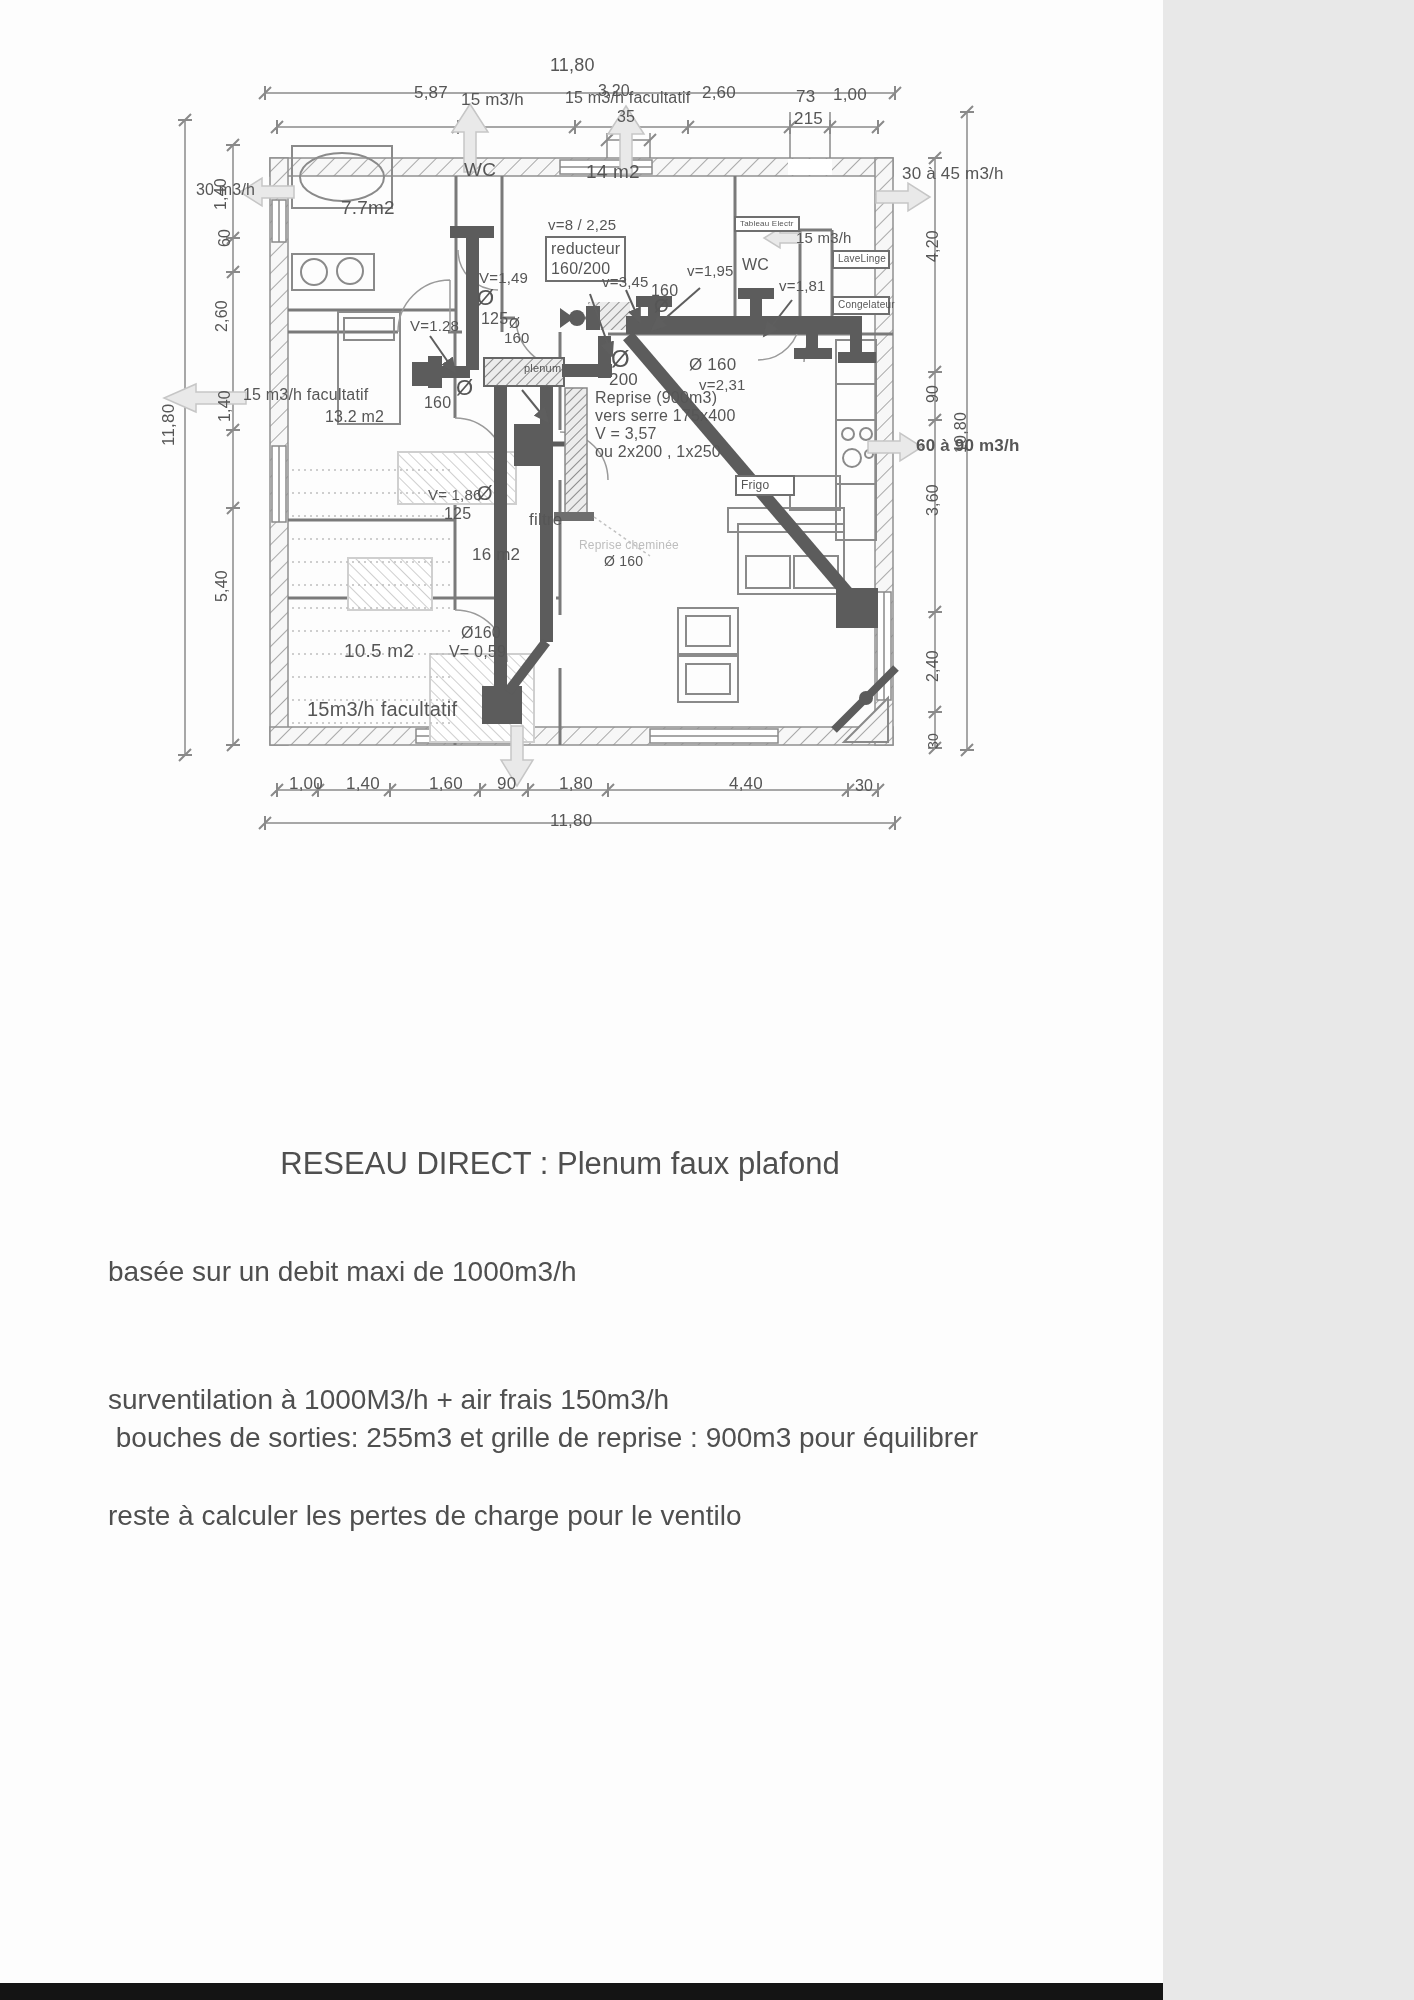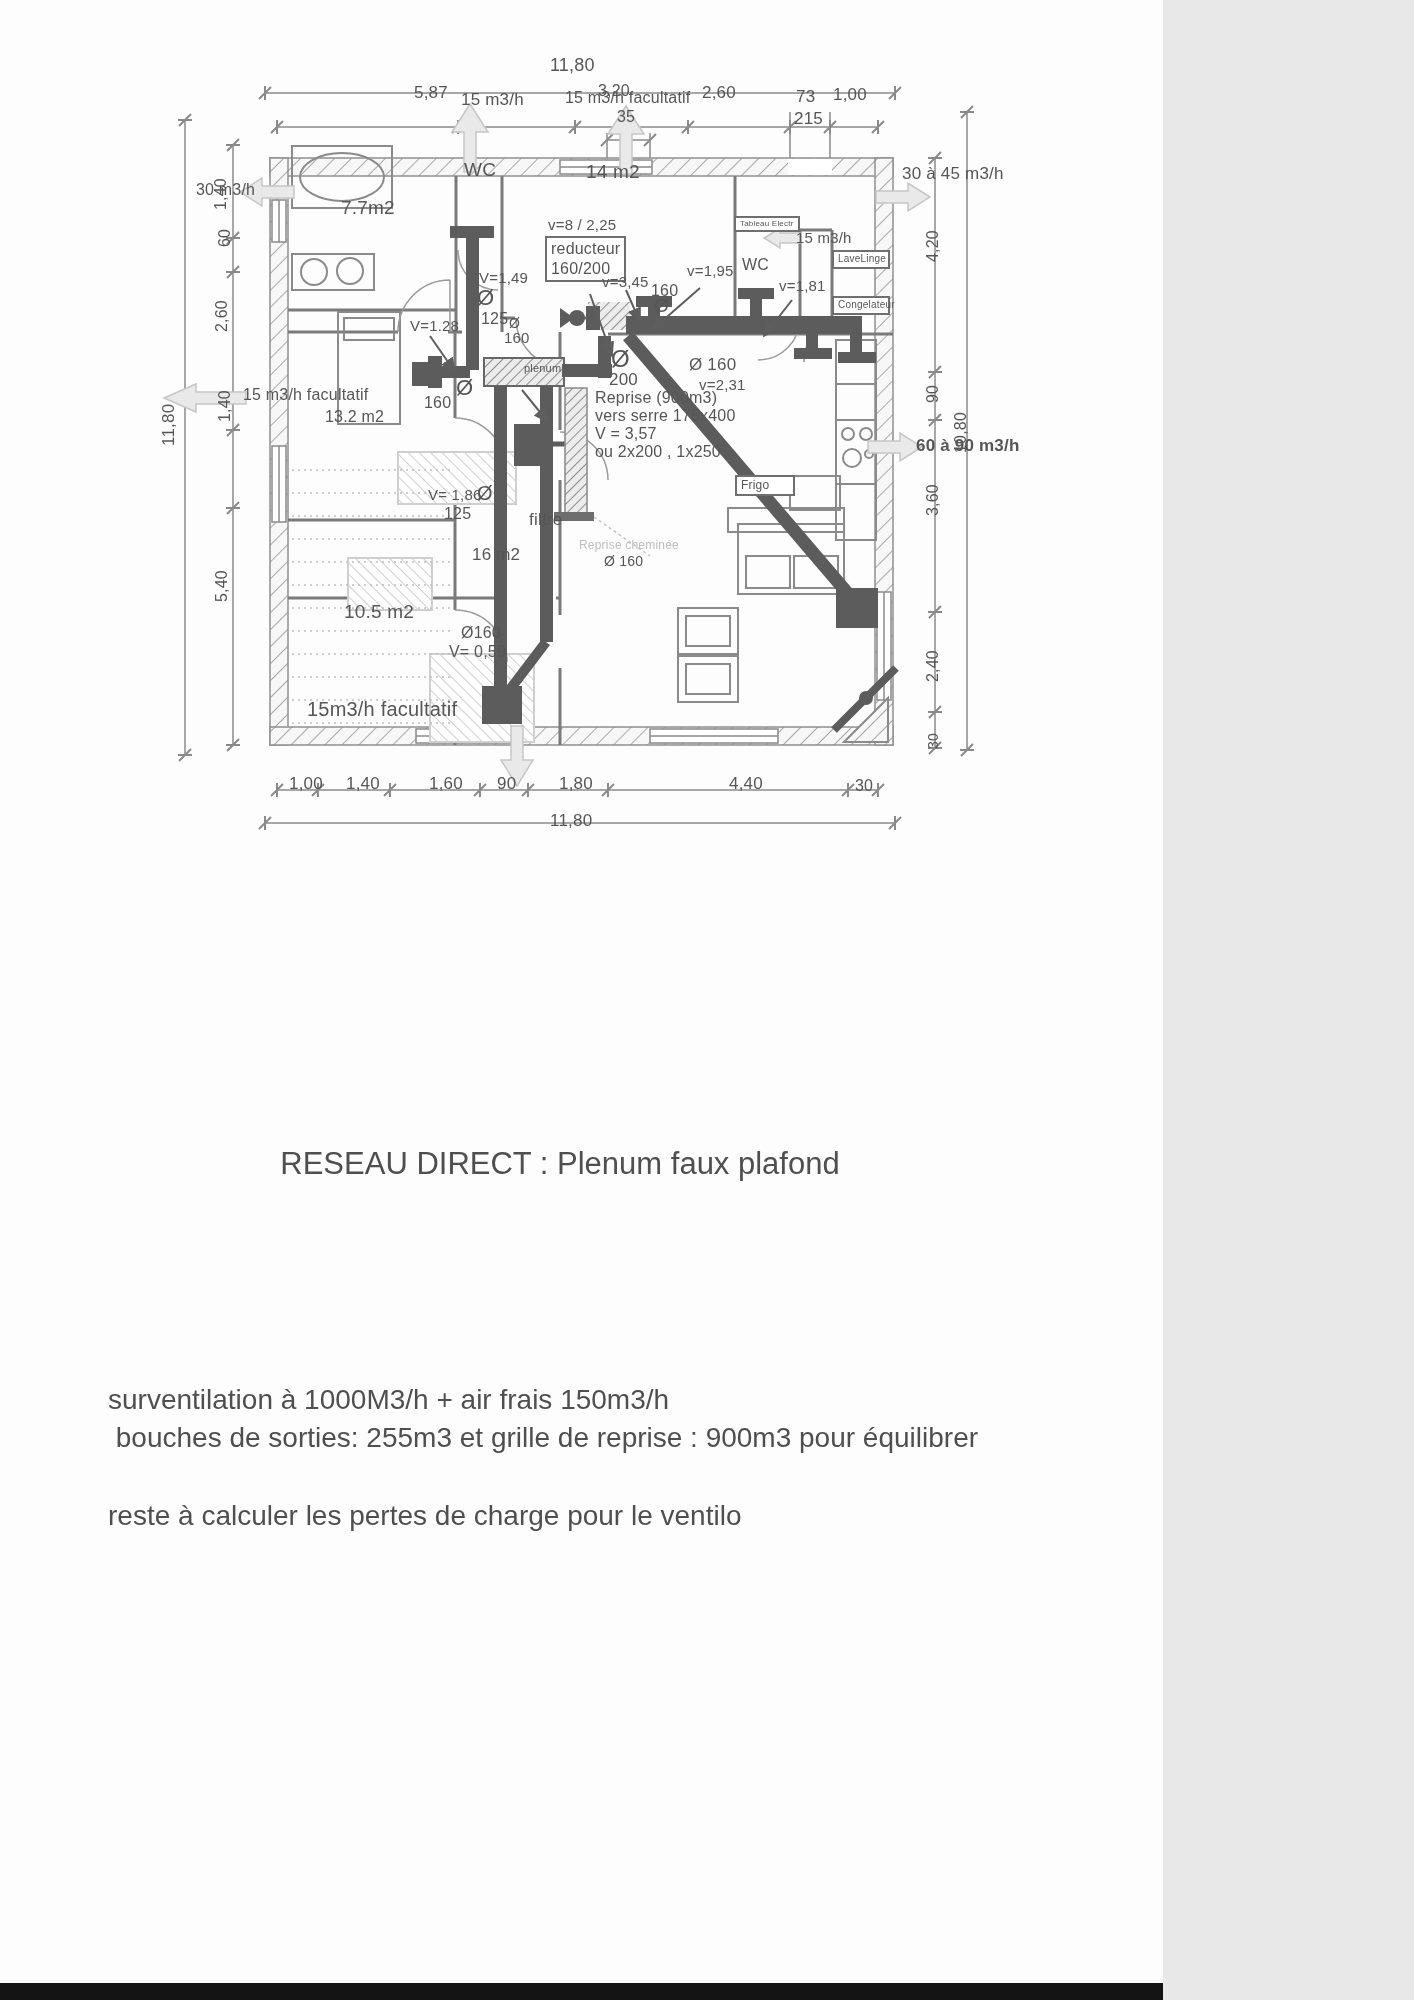--- a/index.html
+++ b/index.html
@@ -228,21 +228,21 @@
       <span class="plan-label" style="left: 243px; top: 386px; font-size: 16px;">15 m3/h facultatif</span>
       <span class="plan-label" style="left: 916px; top: 437px; font-size: 17px; font-weight: bold;">60 à 90 m3/h</span>
       <span class="plan-label" style="left: 796px; top: 230px; font-size: 15px;">15 m3/h</span>
       <span class="plan-label" style="left: 307px; top: 699px; font-size: 20px;">15m3/h facultatif</span>
       <span class="plan-label" style="left: 341px; top: 198px; font-size: 19px;">7.7m2</span>
       <span class="plan-label" style="left: 464px; top: 160px; font-size: 19px;">WC</span>
       <span class="plan-label" style="left: 586px; top: 162px; font-size: 19px;">14 m2</span>
       <span class="plan-label" style="left: 325px; top: 408px; font-size: 16px;">13.2 m2</span>
       <span class="plan-label" style="left: 742px; top: 256px; font-size: 16px;">WC</span>
       <span class="plan-label" style="left: 472px; top: 546px; font-size: 17px;">16 m2</span>
-      <span class="plan-label" style="left: 344px; top: 602px; font-size: 19px;">10.5 m2</span>
+      <span class="plan-label" style="left: 344px; top: 641px; font-size: 19px;">10.5 m2</span>
       <span class="plan-label" style="left: 548px; top: 217px; font-size: 15px;">v=8 / 2,25</span>
       <span class="plan-label boxed" style="left: 545px; top: 236px; font-size: 16px;">reducteur
 160/200</span>
       <span class="plan-label" style="left: 479px; top: 270px; font-size: 15px;">V=1,49</span>
       <span class="plan-label" style="left: 477px; top: 286px; font-size: 22px;">Ø</span>
       <span class="plan-label" style="left: 481px; top: 310px; font-size: 16px;">125</span>
       <span class="plan-label" style="left: 509px; top: 316px; font-size: 14px;">Ø</span>
       <span class="plan-label" style="left: 504px; top: 330px; font-size: 15px;">160</span>
       <span class="plan-label" style="left: 410px; top: 318px; font-size: 15px;">V=1.28</span>
       <span class="plan-label" style="left: 456px; top: 376px; font-size: 22px;">Ø</span>
@@ -289,18 +289,19 @@
       <span class="plan-label rot" style="left: 213px; top: 602px; font-size: 16px;">5,40</span>
       <span class="plan-label rot" style="left: 924px; top: 262px; font-size: 16px;">4,20</span>
       <span class="plan-label rot" style="left: 924px; top: 403px; font-size: 16px;">90</span>
       <span class="plan-label rot" style="left: 924px; top: 516px; font-size: 16px;">3,60</span>
       <span class="plan-label rot" style="left: 924px; top: 682px; font-size: 16px;">2,40</span>
       <span class="plan-label rot" style="left: 926px; top: 749px; font-size: 14px;">30</span>
       <span class="plan-label rot" style="left: 952px; top: 453px; font-size: 16px;">10,80</span>
     </div>
 
   <div class="note note-title">RESEAU DIRECT : Plenum faux plafond</div>
+  <div class="note note-line" style="top:1256px">basée sur un debit maxi de 1000m3/h</div>
   <div class="note note-line" style="top:1384px">surventilation à 1000M3/h + air frais 150m3/h</div>
   <div class="note note-line" style="top:1422px"> bouches de sorties: 255m3 et grille de reprise : 900m3 pour équilibrer</div>
   <div class="note note-line" style="top:1500px">reste à calculer les pertes de charge pour le ventilo</div>
 
   <div class="scan-bar"></div>
 </div>
 
 </body></html>

